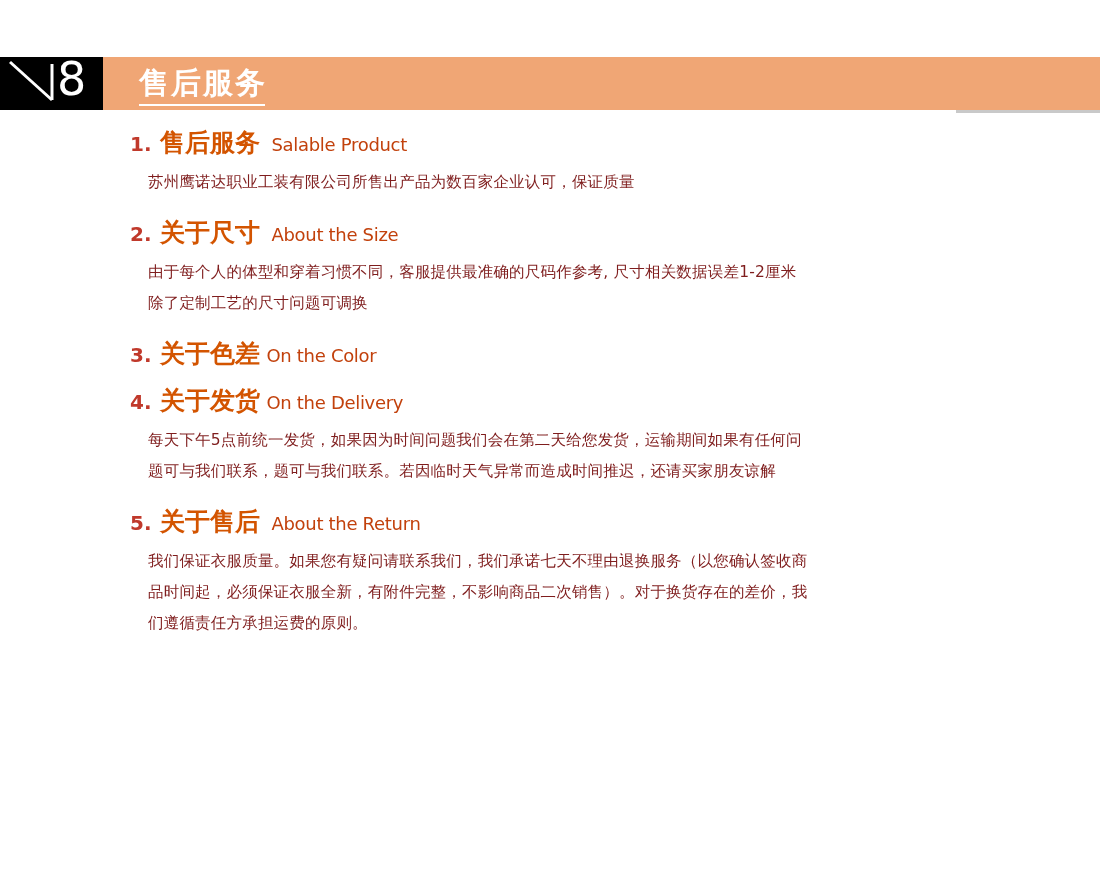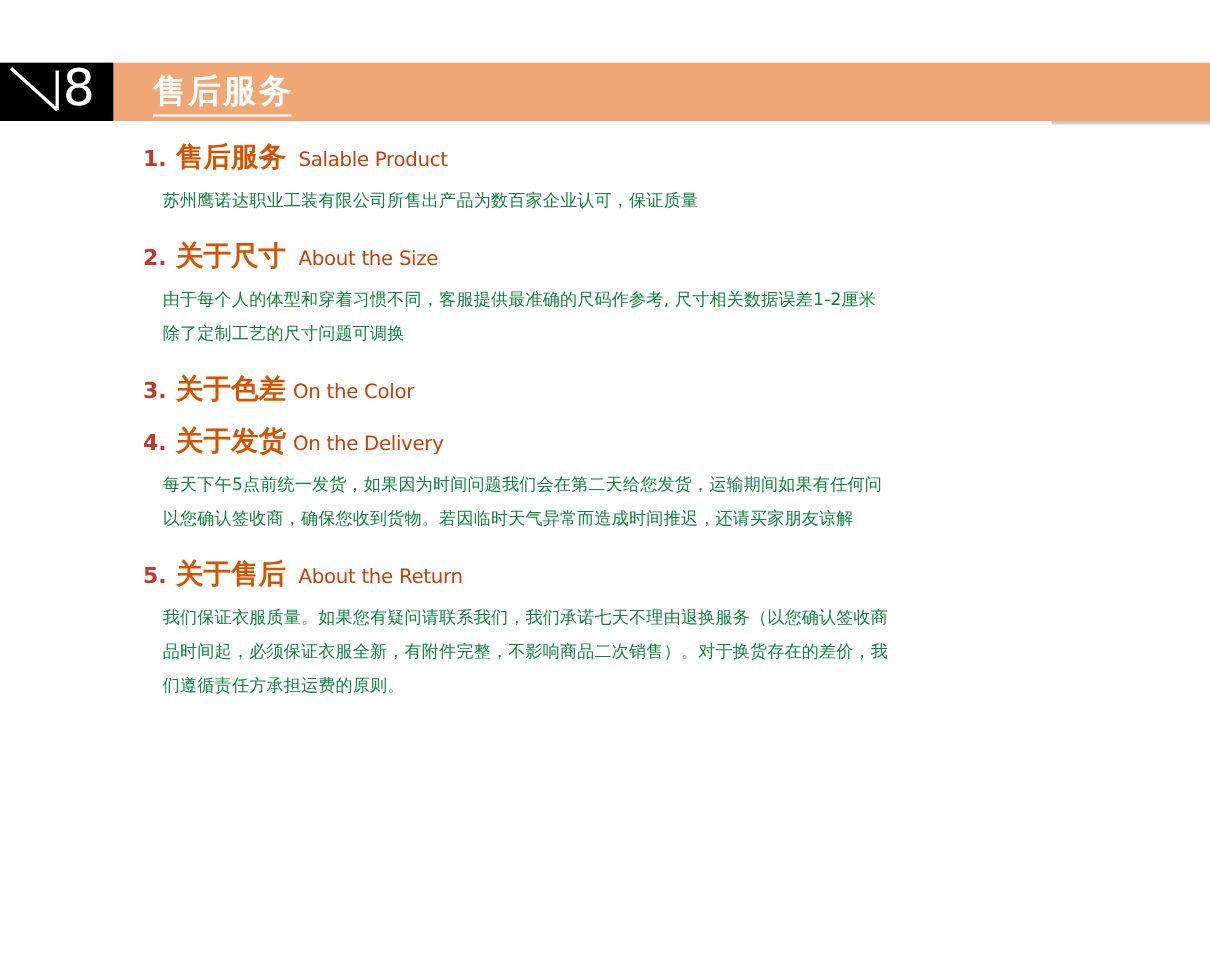--- a/index.html
+++ b/index.html
@@ -126,21 +126,21 @@
     letter-spacing: -0.3px;
     vertical-align: baseline;
   }
   .sec-en.tight { margin-left: 2px; margin-top: 40px; }
   .sec-body {
     padding-left: 148px;
     margin-top: 12px;
   }
   .sec-line {
     font-size: 15.5px;
-    color: #15803d;
+    color: #7f1d1d;
     line-height: 31px;
     font-family: "DejaVu Sans", sans-serif;
     letter-spacing: 0.2px;
     white-space: nowrap;
   }
 </style>
 </head>
 <body>
 
 <div class="header">
@@ -193,21 +193,21 @@
   </div>
 
   <div class="section">
     <div class="sec-head">
       <span class="sec-num">4.</span>
       <span class="sec-cn">关于发货</span>
       <span class="sec-en tight">On the Delivery</span>
     </div>
     <div class="sec-body">
       <div class="sec-line">每天下午5点前统一发货，如果因为时间问题我们会在第二天给您发货，运输期间如果有任何问</div>
-      <div class="sec-line">以您确认签收商，确保您收到货物。若因临时天气异常而造成时间推迟，还请买家朋友谅解</div>
+      <div class="sec-line">题可与我们联系，题可与我们联系。若因临时天气异常而造成时间推迟，还请买家朋友谅解</div>
     </div>
   </div>
 
   <div class="section">
     <div class="sec-head">
       <span class="sec-num">5.</span>
       <span class="sec-cn">关于售后</span>
       <span class="sec-en">About the Return</span>
     </div>
     <div class="sec-body">

